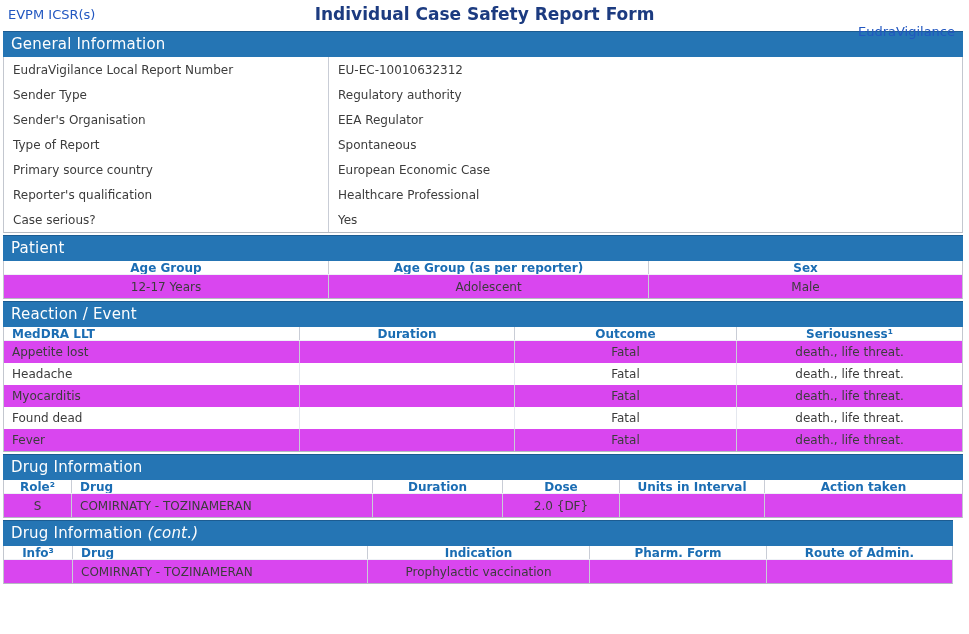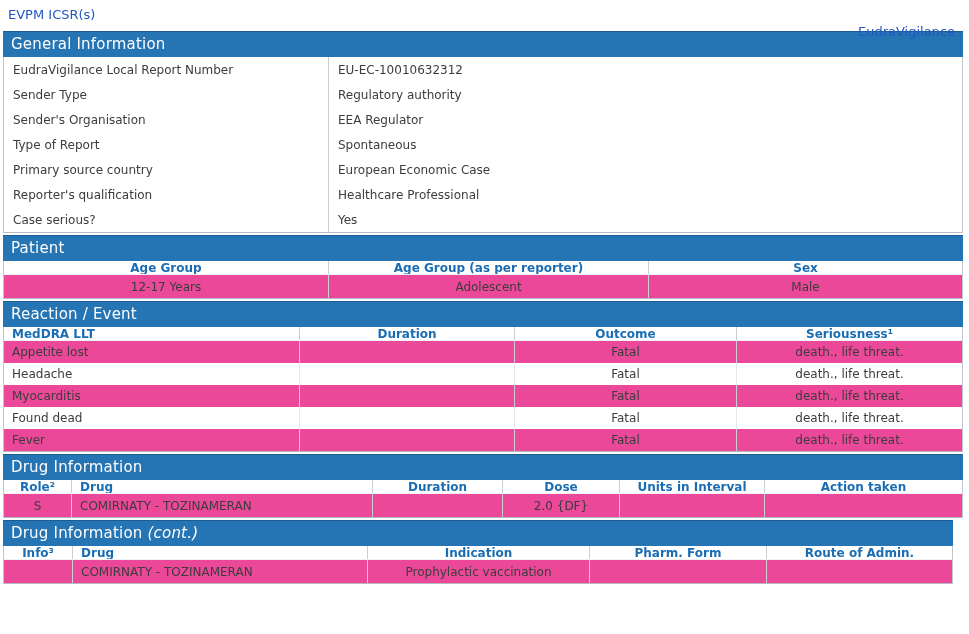--- a/index.html
+++ b/index.html
@@ -60,40 +60,41 @@
     overflow: hidden;
     white-space: nowrap;
   }
   .cell.center { justify-content: center; }
   .cell + .cell { border-left: 1px solid #c9cdd6; }
 
   .hdr-row { height: 14px; border-bottom: 1px solid #eef1f6; }
   .hdr-row .cell { color: #1b6db3; font-weight: bold; }
   .data-row { height: 22px; }
   .data-row.tall { height: 23px; }
-  .data-row.shaded { background: #ec4899; }
+  .data-row.shaded { background: #d946ef; }
   .data-row.white .cell + .cell { border-left: 1px solid #e4e7ee; }
 
   
   .gi-row { display: grid; grid-template-columns: 324px 1fr; height: 25px; }
   .gi-row .cell { padding: 0 9px; }
 
   
   .cols-patient  { grid-template-columns: 324px 320px 1fr; }
   .cols-reaction { grid-template-columns: 295px 215px 222px 1fr; }
   .cols-drug     { grid-template-columns: 67px 301px 130px 117px 145px 1fr; }
   .cols-cont     { grid-template-columns: 68px 295px 222px 177px 1fr; }
 </style>
 </head>
 <body>
 
 <div class="page">
 
   <div class="top-header">
     <a class="top-left-link">EVPM ICSR(s)</a>
+    <div class="top-title">Individual Case Safety Report Form</div>
     <a class="top-right-link">EudraVigilance</a>
   </div>
 
   <div class="section">
     <div class="section-bar">General Information</div>
     <div class="tbl">
       <div class="gi-row">
         <div class="cell">EudraVigilance Local Report Number</div>
         <div class="cell">EU-EC-10010632312</div>
       </div>

